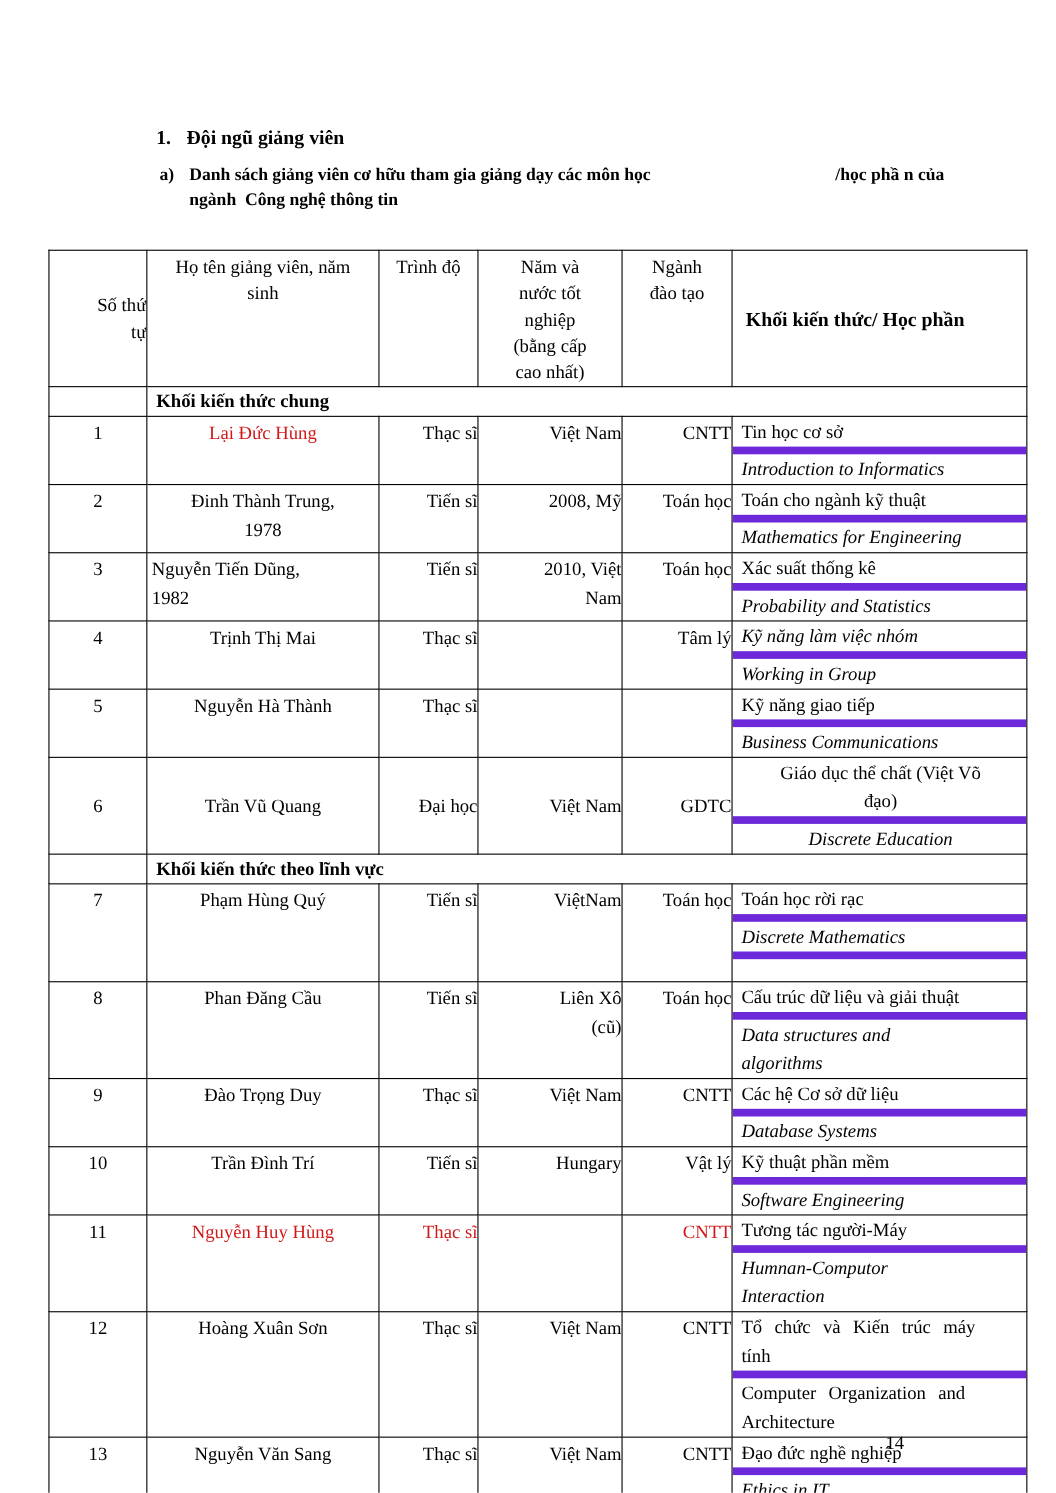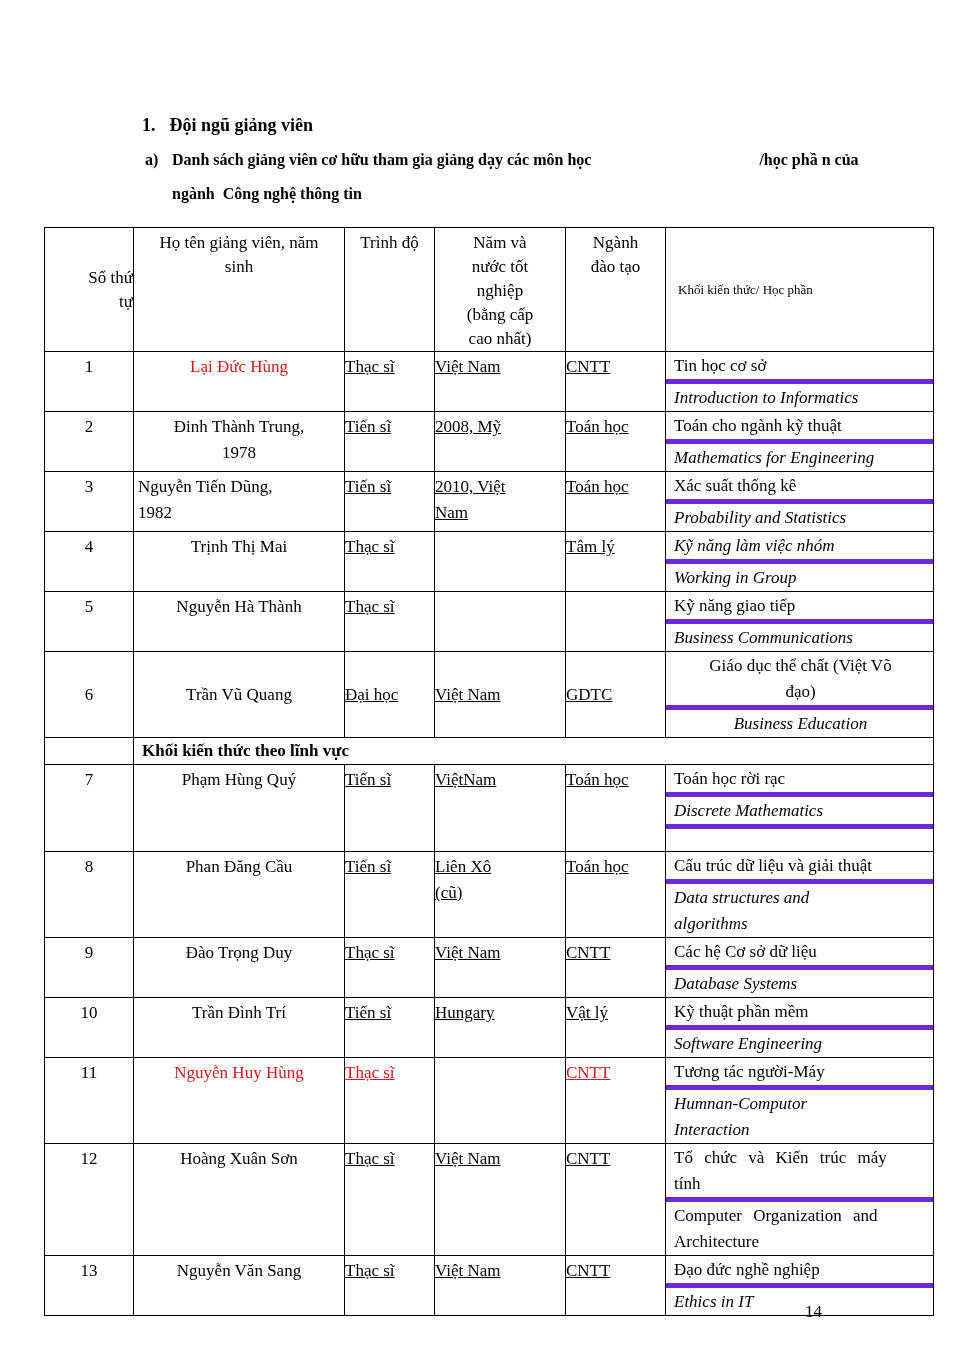--- a/index.html
+++ b/index.html
@@ -10,45 +10,45 @@
   }
   .page{position:absolute;inset:0;border-radius:10px;}
 
   
   .heading{position:absolute;left:142px;top:115px;font-size:18px;font-weight:bold;}
   .heading .num{display:inline-block;margin-right:14px;}
   .subheading{position:absolute;left:145px;top:151px;font-size:16px;font-weight:bold;display:flex;}
   .subheading .sub-label{width:27px;flex:0 0 auto;}
   .sub-lines .line1{display:flex;align-items:baseline;gap:34px;}
   .sub-lines .gap{display:inline-block;width:100px;}
-  .sub-lines .line2{white-space:pre;margin-top:16px;}
+  .sub-lines .line2{white-space:pre;margin-top:4px;}
 
   
   table.faculty{
     position:absolute;left:44px;top:227px;width:889px;
     border-collapse:collapse;table-layout:fixed;font-size:17px;line-height:26px;
   }
   td,th{border:1px solid #000;vertical-align:top;padding:0;overflow:hidden;}
   thead tr{height:120px;}
   th{font-weight:normal;text-align:center;white-space:pre-line;line-height:24px;padding-top:3px;}
   th.h-no{vertical-align:middle;padding-top:0;text-align:right;}
-  th.h-course{vertical-align:middle;font-weight:normal;text-align:left;padding:0 6px 0 12px;white-space:normal;line-height:26px;font-size:13px;}
+  th.h-course{vertical-align:middle;font-weight:bold;text-align:left;padding:0 6px 0 12px;white-space:normal;line-height:26px;font-size:18px;}
 
   tr.section-row{height:27px;}
   td.section-label{font-weight:bold;padding-left:8px;line-height:25px;}
 
   td.c-no{text-align:center;padding-top:2px;}
   td.c-name{text-align:center;white-space:pre-line;padding:2px 4px 0 4px;}
   td.c-name.al{text-align:left;}
-  td.c-degree,td.c-grad,td.c-major{text-align:left;white-space:pre-line;padding-top:2px;text-decoration:underline;}
+  td.c-degree,td.c-grad,td.c-major{text-align:right;white-space:pre-line;padding-top:2px;}
   tr.vm td.c-no,tr.vm td.c-name,tr.vm td.c-degree,tr.vm td.c-grad,tr.vm td.c-major{vertical-align:middle;padding-top:0;}
 
   td.c-courses{padding:0;}
   .course-line{min-height:27px;padding:1px 6px 0 8px;white-space:pre-line;box-sizing:border-box;}
-  .course-line + .course-line{border-top:5px solid #6d28d9;}
+  .course-line + .course-line{border-top:7px solid #6d28d9;}
   .course-line.it{font-style:italic;}
   .course-line.ctr{text-align:center;}
   .course-line.spread{word-spacing:7px;}
 
   .red{color:var(--accent-red,#d01a1a);}
 
   .page-number{position:absolute;left:805px;top:1302px;font-size:17px;}
 </style>
 </head>
 <body>
@@ -91,20 +91,24 @@
 nước tốt
 nghiệp
 (bằng cấp
 cao nhất)</th>
         <th class="h-major">Ngành
 đào tạo</th>
         <th class="h-course">Khối kiến thức/ Học phần</th>
       </tr>
     </thead>
     <tbody>
+        <tr class="section-row">
+          <td class=""></td>
+          <td class="section-label" colspan="5">Khối kiến thức chung</td>
+        </tr>
         <tr>
           <td class="c-no">1</td>
           <td class="c-name red">Lại Đức Hùng</td>
           <td class="c-degree">Thạc sĩ</td>
           <td class="c-grad">Việt Nam</td>
           <td class="c-major">CNTT</td>
           <td class="c-courses">
             <div class="course-line">Tin học cơ sở</div>
             <div class="course-line it">Introduction to Informatics</div>
           </td>
@@ -158,21 +162,21 @@
         </tr>
         <tr class="vm">
           <td class="c-no">6</td>
           <td class="c-name">Trần Vũ Quang</td>
           <td class="c-degree">Đại học</td>
           <td class="c-grad">Việt Nam</td>
           <td class="c-major">GDTC</td>
           <td class="c-courses">
             <div class="course-line ctr">Giáo dục thể chất (Việt Võ
 đạo)</div>
-            <div class="course-line it ctr">Business Education</div>
+            <div class="course-line it ctr">Discrete Education</div>
           </td>
         </tr>
         <tr class="section-row">
           <td class=""></td>
           <td class="section-label" colspan="5">Khối kiến thức theo lĩnh vực</td>
         </tr>
         <tr>
           <td class="c-no">7</td>
           <td class="c-name">Phạm Hùng Quý</td>
           <td class="c-degree">Tiến sĩ</td>

